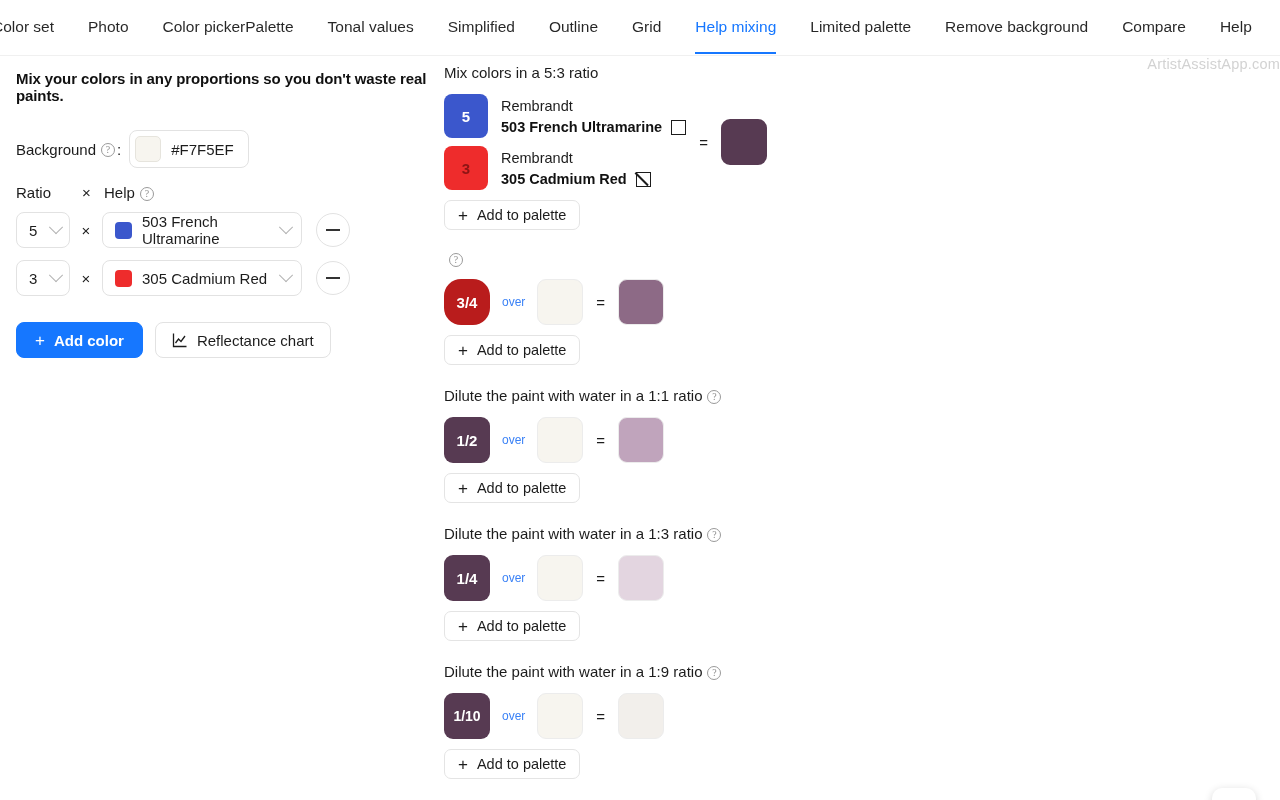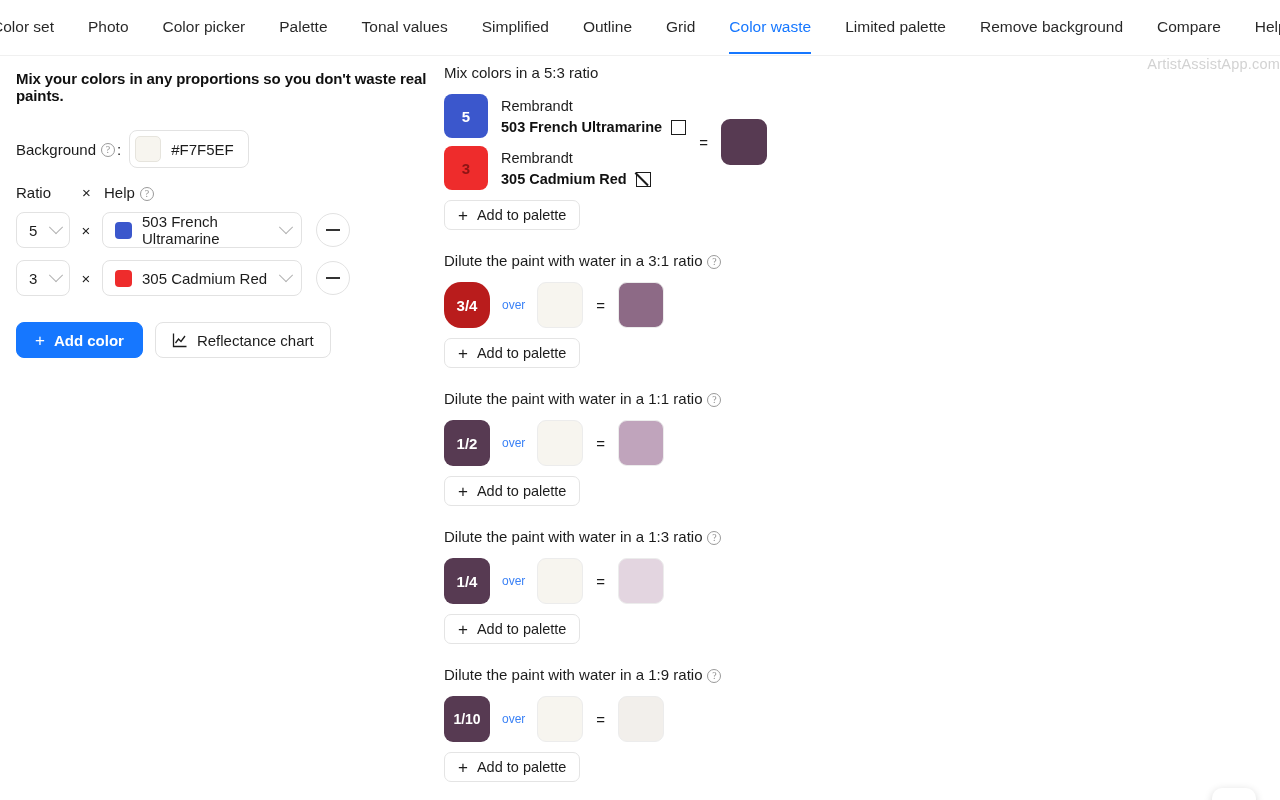--- a/index.html
+++ b/index.html
@@ -315,37 +315,37 @@
 <div class="tabbar" id="tabbar">
     <div class="tab" style="margin-left: -8px;">
       <span>Color set</span>
     </div>
     <div class="tab" style="margin-left: 34px;">
       <span>Photo</span>
     </div>
     <div class="tab" style="margin-left: 34px;">
       <span>Color picker</span>
     </div>
-    <div class="tab" style="margin-left: 34px;">
+    <div class="tab" style="">
       <span>Palette</span>
     </div>
     <div class="tab" style="margin-left: 34px;">
       <span>Tonal values</span>
     </div>
     <div class="tab" style="margin-left: 34px;">
       <span>Simplified</span>
     </div>
     <div class="tab" style="margin-left: 34px;">
       <span>Outline</span>
     </div>
     <div class="tab" style="margin-left: 34px;">
       <span>Grid</span>
     </div>
     <div class="tab active" style="margin-left: 34px;">
-      <span>Color waste</span>
+      <span>Help mixing</span>
       <span class="ink"></span>
     </div>
     <div class="tab" style="margin-left: 34px; justify-content: center;">
       <span>Limited palette</span>
     </div>
     <div class="tab" style="margin-left: 34px;">
       <span>Remove background</span>
     </div>
     <div class="tab" style="margin-left: 34px;">
       <span>Compare</span>
@@ -455,21 +455,20 @@
       <span class="result" id="mixres" style="background: rgb(87, 58, 82);"></span>
     </div>
 
     <div class="add-btn">
       <span class="plus-glyph">+</span>
       <span>Add to palette</span>
     </div>
 
     <div id="dilutions">
         <div class="dilute"><div class="sec-title">
-            <span>Dilute the paint with water in a 3:1 ratio</span>
             <span class="qmark">?</span>
           </div><div class="dil-row">
             <span class="frac" style="background: #b91c1c; border-radius: 17px;">3/4</span>
             <span class="over">over</span>
             <span class="bgsw" style="background: rgb(247, 245, 239);"></span>
             <span class="eq">=</span>
             <span class="bgsw" style="background: rgb(141, 106, 134);"></span>
           </div><div class="add-btn">
             <span class="plus-glyph">+</span>
             <span>Add to palette</span>

